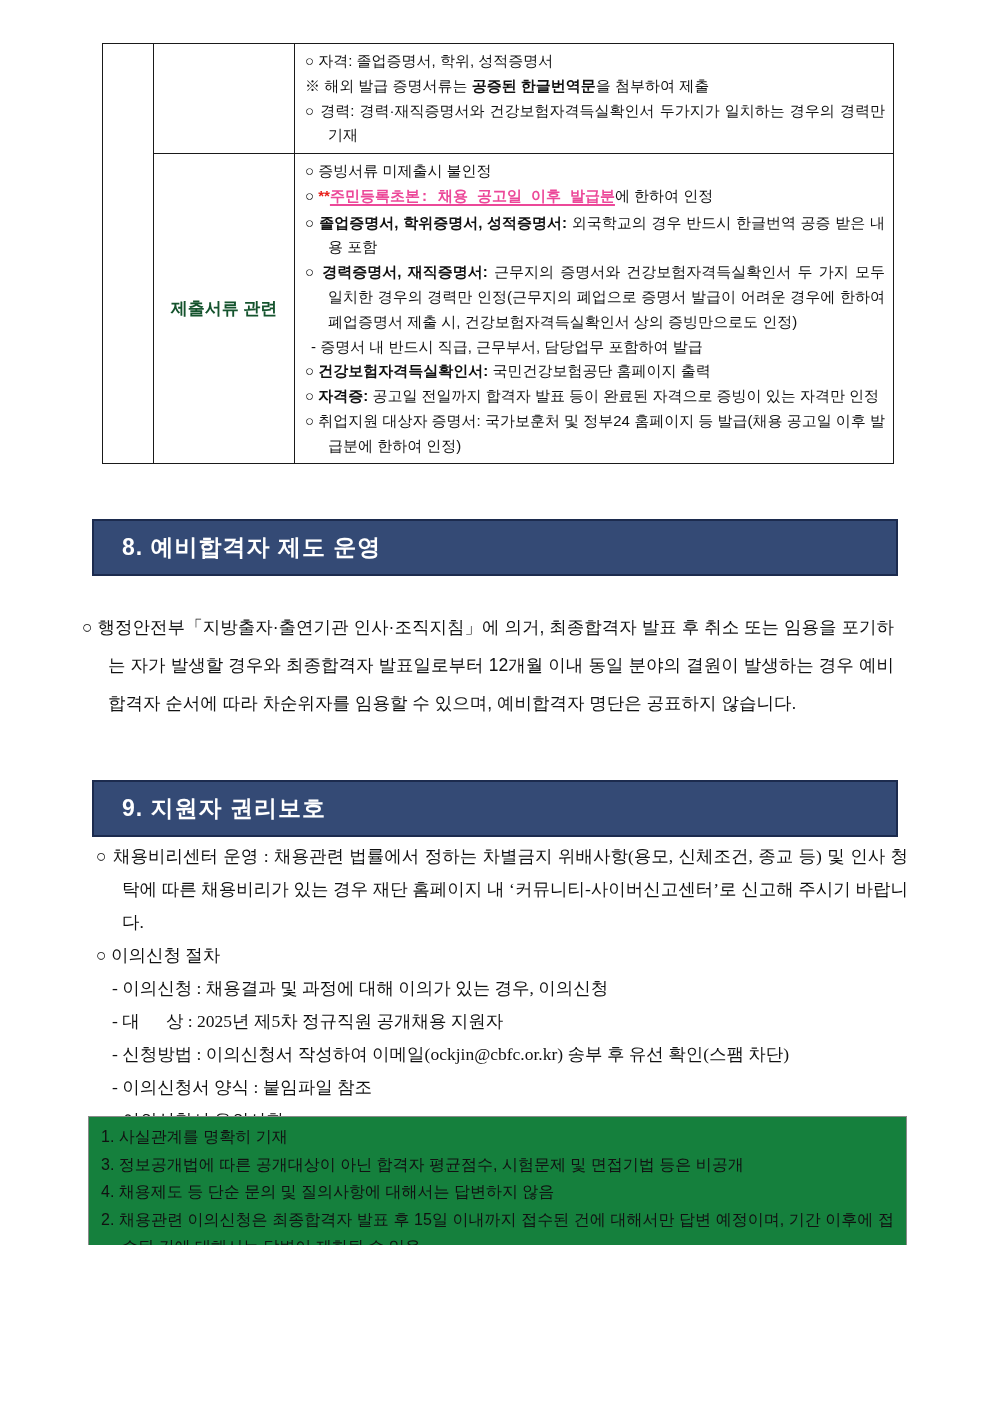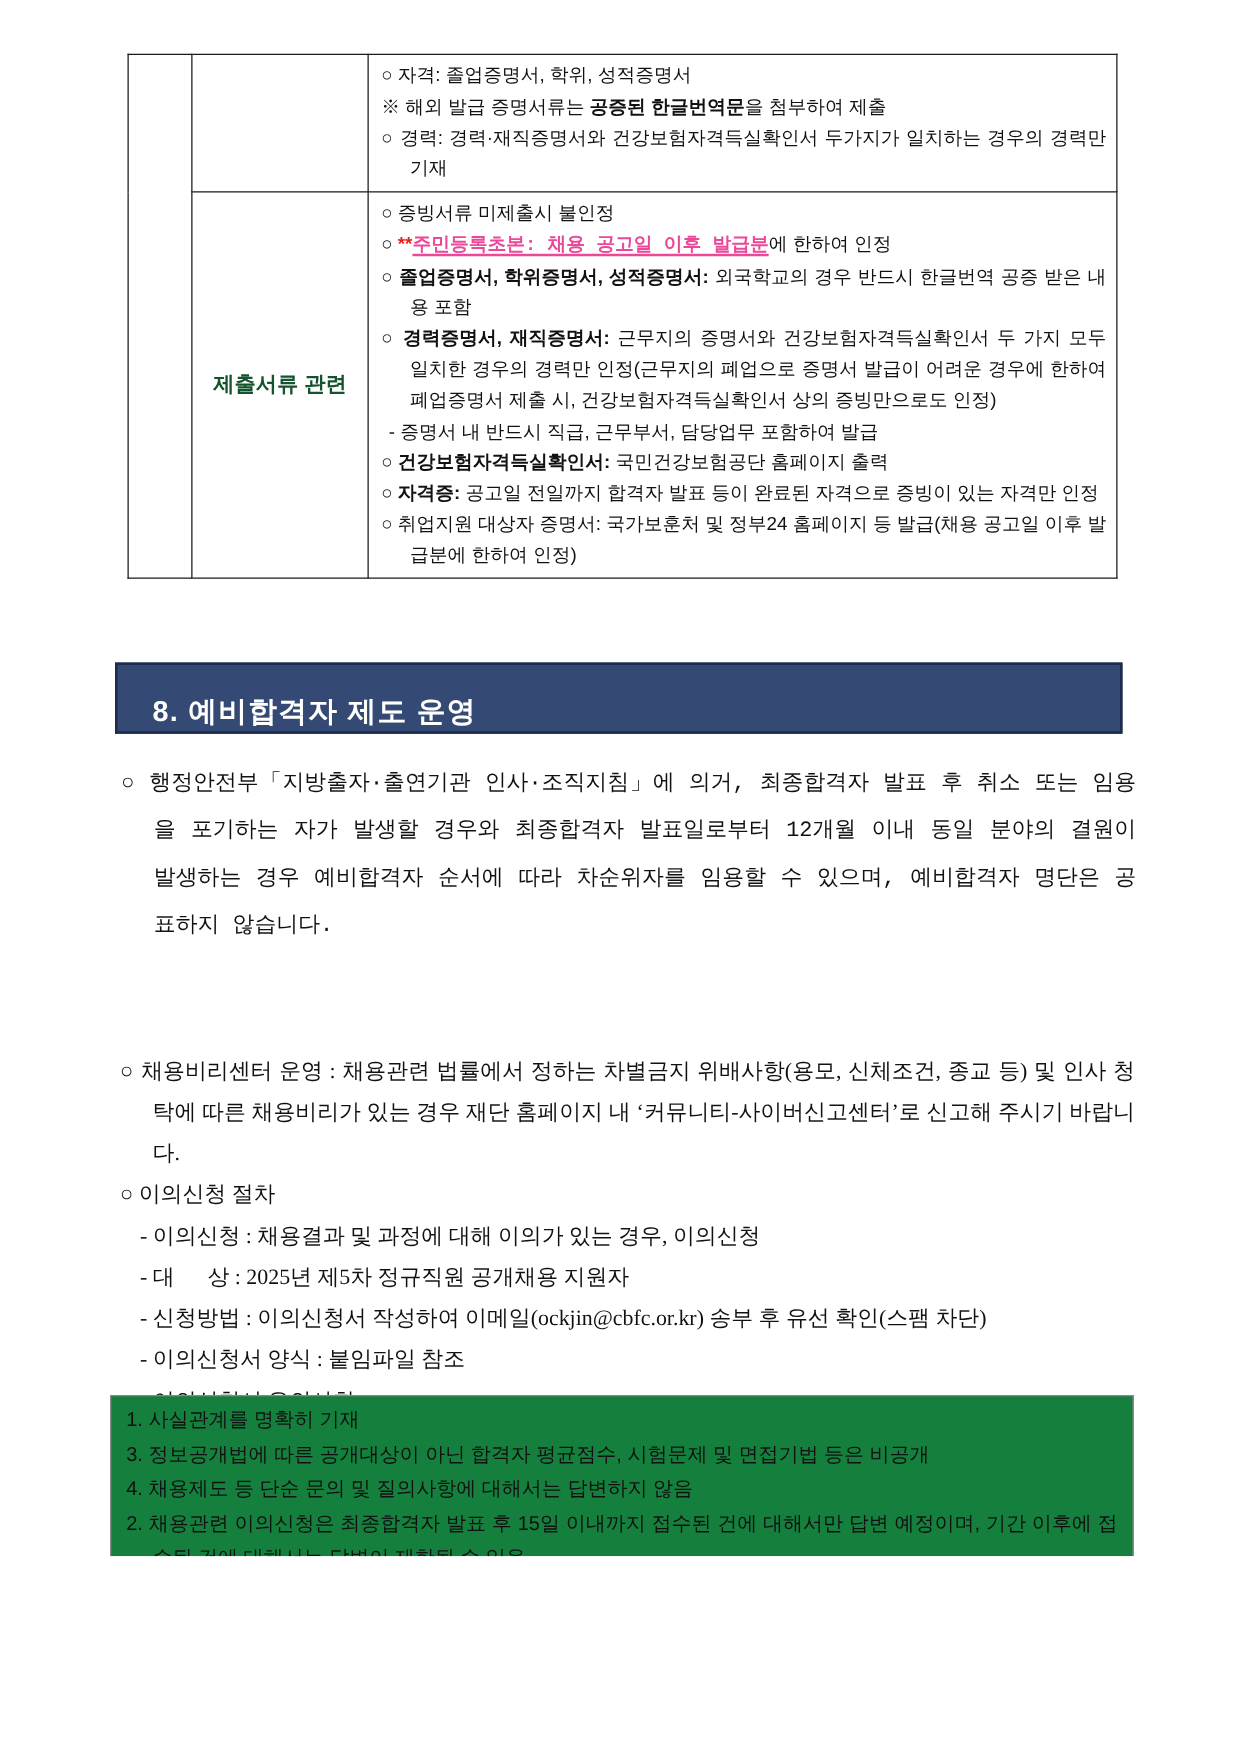--- a/index.html
+++ b/index.html
@@ -24,27 +24,27 @@
   .rb { color:#e8201a; font-weight:bold; }
   .rbu { color:#ec4899; font-weight:bold; text-decoration:underline; text-decoration-thickness:2px; text-underline-offset:3px;font-family:Liberation Mono, monospace; }
 
   
   .sec-bar {
     position:absolute; left:92px; width:806px; height:57px; box-sizing:border-box;
     background:#344a75; border:2px solid #1c2b4e;
     display:flex; align-items:center; padding-left:28px;
     color:#ffffff; font-weight:bold; font-size:23px; letter-spacing:1px;
   }
-  .bar-8 { top:530px;align-items:flex-end; }
+  .bar-8 { top:519px; }
   .bar-9 { top:780px; }
 
   
   .body-para {
-    position:absolute; left:97px; width:812px;
-    font-family:Liberation Mono, monospace; font-size:17.5px; line-height:38px;
+    position:absolute; left:82px; width:812px;
+    font-family:Liberation Sans, sans-serif; font-size:17.5px; line-height:38px;
     text-align:justify; word-break:break-all;
     padding-left:26px; text-indent:-26px; box-sizing:border-box;
   }
   .para-8 { top:608px; }
 
   .content-9 {
     position:absolute; top:840px; left:96px; width:812px;
     font-family:"Liberation Serif", serif; font-size:17.5px; line-height:33px;
     text-align:justify; word-break:break-all; box-sizing:border-box;
   }
@@ -97,20 +97,23 @@
       </td>
     </tr>
   </tbody>
     </table>
 
   <div class="sec-bar bar-8">
     <span>8. 예비합격자 제도 운영</span>
   </div>
   <div class="body-para para-8">○ 행정안전부「지방출자·출연기관 인사·조직지침」에 의거, 최종합격자 발표 후 취소 또는 임용을 포기하는 자가 발생할 경우와 최종합격자 발표일로부터 12개월 이내 동일 분야의 결원이 발생하는 경우 예비합격자 순서에 따라 차순위자를 임용할 수 있으며, 예비합격자 명단은 공표하지 않습니다.</div>
 
+  <div class="sec-bar bar-9">
+    <span>9. 지원자 권리보호</span>
+  </div>
 
   <div class="content-9">
     <div class="bullet">○ 채용비리센터 운영 : 채용관련 법률에서 정하는 차별금지 위배사항(용모, 신체조건, 종교 등) 및 인사 청탁에 따른 채용비리가 있는 경우 재단 홈페이지 내 ‘커뮤니티-사이버신고센터’로 신고해 주시기 바랍니다.</div>
     <div class="bullet">○ 이의신청 절차</div>
     <div class="sub-item">- 이의신청 : 채용결과 및 과정에 대해 이의가 있는 경우, 이의신청</div>
     <div class="sub-item">- 대      상 : 2025년 제5차 정규직원 공개채용 지원자</div>
     <div class="sub-item">- 신청방법 : 이의신청서 작성하여 이메일(ockjin@cbfc.or.kr) 송부 후 유선 확인(스팸 차단)</div>
     <div class="sub-item">- 이의신청서 양식 : 붙임파일 참조</div>
     <div class="sub-item">- 이의신청시 유의사항</div>
   </div>

